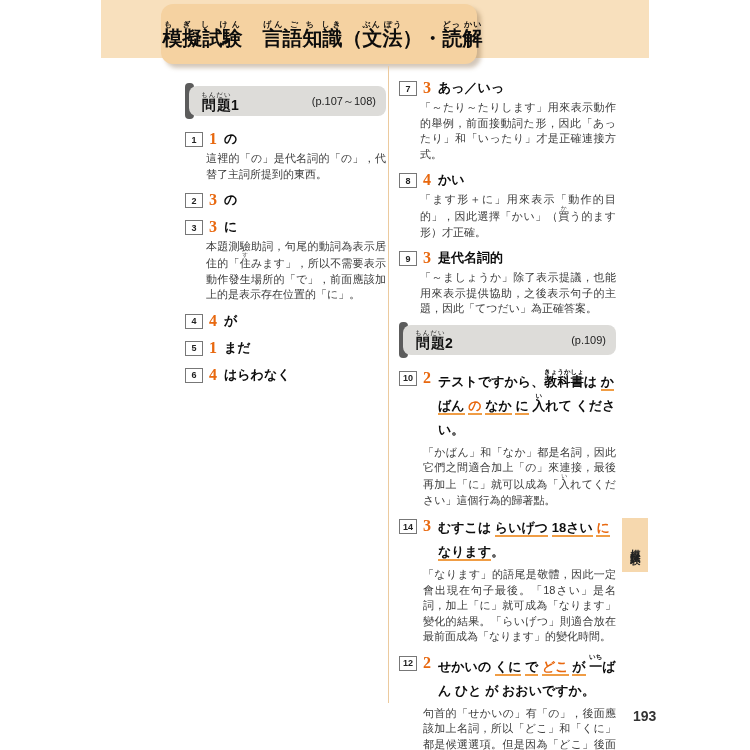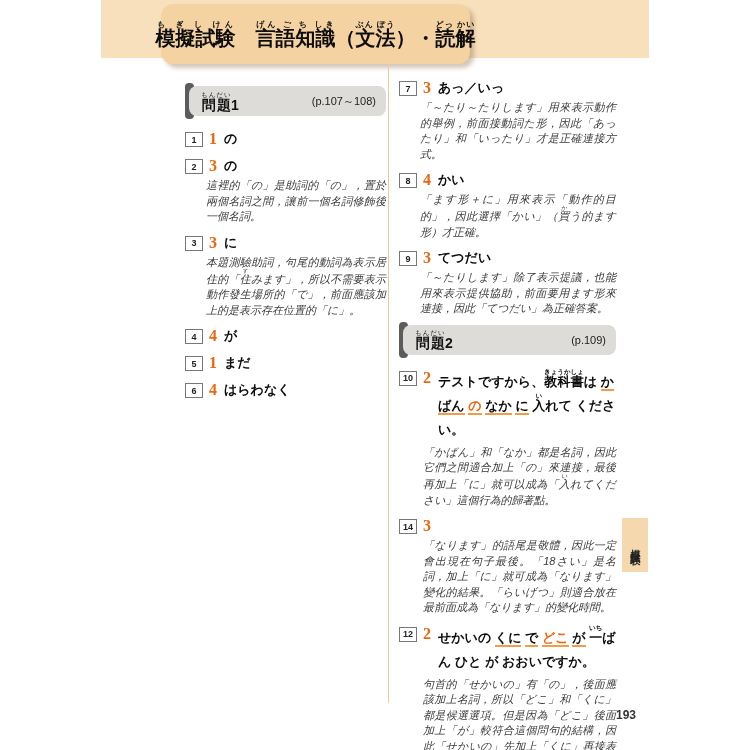--- a/index.html
+++ b/index.html
@@ -8,21 +8,21 @@
     background:#ffffff;
     font-family:"Liberation Sans","DejaVu Sans",sans-serif;
     color:#333;
   }
   
   .band{position:absolute;left:101px;top:0;width:548px;height:58px;background:#f8e0bd;}
   .title-box{
     position:absolute;left:161px;top:4px;width:309px;height:60px;
     background:#f5d2a1;border-radius:12px;
     box-shadow:4px 4px 4px rgba(130,95,55,.35);
-    display:flex;align-items:center;justify-content:center;
+    display:flex;align-items:center;justify-content:center;padding-left:7px;
   }
   .title-text{font-weight:bold;font-size:20px;color:#0d0d0d;white-space:nowrap;line-height:1;}
   .title-text ruby rt{font-size:8px;font-weight:bold;letter-spacing:1px;}
   
   .divider{position:absolute;left:388px;top:66px;width:1px;height:637px;background:#ecca9e;}
   
   .col{position:absolute;}
   .col-left{left:185px;top:86px;width:201px;}
   .col-right{left:399px;top:78px;width:217px;}
   
@@ -44,33 +44,33 @@
     border:1px solid #777;background:#fff;color:#222;
     font-size:9px;font-weight:bold;display:flex;align-items:center;justify-content:center;
   }
   .answer{
     flex:none;color:#e8680f;font-family:"Liberation Serif","DejaVu Serif",serif;
     font-weight:bold;font-size:16px;line-height:19px;margin-right:7px;
   }
   .ititle{font-weight:bold;font-size:13px;color:#0d0d0d;line-height:19px;}
   .q .ititle{line-height:24px;}
   .ititle ruby rt{font-size:6.5px;font-weight:bold;}
-  .item-body{margin:3px 0 0 21px;font-size:11px;line-height:15.5px;color:#3a3a3a;text-align:justify;font-style:italic;}
+  .item-body{margin:3px 0 0 21px;font-size:11px;line-height:15.5px;color:#3a3a3a;text-align:justify;}
   .item-body ruby rt{font-size:6px;}
   .q .item-body{margin-left:24px;}
   .ul{border-bottom:2px solid #f09d45;padding-bottom:0px;}
   .orange{color:#e8680f;}
   
   .side-tab{
     position:absolute;left:622px;top:518px;width:26px;height:54px;
     background:#f6d8ae;display:flex;align-items:center;justify-content:center;
   }
   .side-tab-text{writing-mode:vertical-rl;font-size:10px;font-weight:bold;color:#222;letter-spacing:2px;line-height:1;}
   
-  .page-num{position:absolute;left:616px;top:708px;font-size:12px;font-weight:bold;color:#333;}
+  .page-num{position:absolute;left:633px;top:708px;font-size:14px;font-weight:bold;color:#333;}
 </style>
 </head>
 <body>
 
 <div class="band"></div>
 <div class="title-box">
   <div class="title-text" id="title-text"><ruby>模擬試験<rt>も ぎ し けん</rt></ruby><span>　</span><ruby>言語知識<rt>げん ご ち しき</rt></ruby><span>（</span><ruby>文法<rt>ぶん ぽう</rt></ruby><span>）・</span><ruby>読解<rt>どっ かい</rt></ruby></div>
 </div>
 
 <div class="divider"></div>
@@ -82,28 +82,28 @@
         <span class="sec-label"><ruby>問題<rt>もんだい</rt></ruby>1</span>
         <span class="sec-pages">(p.107～108)</span>
       </div>
     </div>
     <div class="item">
       <div class="item-head">
         <span class="badge">1</span>
         <span class="answer">1</span>
         <span class="ititle"><span>の</span></span>
       </div>
+      <div class="item-body"><span>這裡的「の」是代名詞的「の」，代替了主詞所提到的東西。</span></div>
     </div>
     <div class="item">
       <div class="item-head">
         <span class="badge">2</span>
         <span class="answer">3</span>
         <span class="ititle"><span>の</span></span>
       </div>
-      <div class="item-body"><span>這裡的「の」是助詞的「の」，置於兩個名詞之間，讓前一個名詞修飾後一個名詞。</span></div>
     </div>
     <div class="item">
       <div class="item-head">
         <span class="badge">3</span>
         <span class="answer">3</span>
         <span class="ititle"><span>に</span></span>
       </div>
       <div class="item-body"><span>本題測驗助詞，句尾的動詞為表示居住的「</span><ruby>住<rt>す</rt></ruby><span>みます」，所以不需要表示動作發生場所的「で」，前面應該加上的是表示存在位置的「に」。</span></div>
     </div>
     <div class="item">
@@ -142,43 +142,44 @@
         <span class="badge">8</span>
         <span class="answer">4</span>
         <span class="ititle"><span>かい</span></span>
       </div>
       <div class="item-body"><span>「ます形＋に」用來表示「動作的目的」，因此選擇「かい」（</span><ruby>買<rt>か</rt></ruby><span>う的ます形）才正確。</span></div>
     </div>
     <div class="item">
       <div class="item-head">
         <span class="badge">9</span>
         <span class="answer">3</span>
-        <span class="ititle"><span>てつだい</span></span>
+        <span class="ititle"><span>是代名詞的</span></span>
       </div>
-      <div class="item-body"><span>「～たりします」除了表示提議，也能用來表示提供協助，前面要用ます形來連接，因此「てつだい」為正確答案。</span></div>
+      <div class="item-body"><span>「～ましょうか」除了表示提議，也能用來表示提供協助，之後表示句子的主題，因此「てつだい」為正確答案。</span></div>
     </div>
     <div class="section">
       <div class="section-tab"></div>
       <div class="section-fill">
         <span class="sec-label"><ruby>問題<rt>もんだい</rt></ruby>2</span>
         <span class="sec-pages">(p.109)</span>
       </div>
     </div>
     <div class="item q">
       <div class="item-head">
         <span class="badge">10</span>
         <span class="answer">2</span>
         <span class="ititle"><span>テストですから、</span><ruby>教科書<rt>きょうかしょ</rt></ruby><span>は </span><span class="ul">かばん</span><span> </span><span class="orange ul">の</span><span> </span><span class="ul">なか</span><span> </span><span class="ul">に</span><span> </span><ruby>入<rt>い</rt></ruby><span>れて ください。</span></span>
       </div>
       <div class="item-body"><span>「かばん」和「なか」都是名詞，因此它們之間適合加上「の」來連接，最後再加上「に」就可以成為「</span><ruby>入<rt>い</rt></ruby><span>れてください」這個行為的歸著點。</span></div>
     </div>
     <div class="item q">
       <div class="item-head">
         <span class="badge">14</span>
         <span class="answer">3</span>
+        <span class="ititle"><span>むすこは </span><span class="ul">らいげつ</span><span> </span><span class="ul">18さい</span><span> </span><span class="orange ul">に</span><span> </span><span class="ul">なります</span><span>。</span></span>
       </div>
       <div class="item-body"><span>「なります」的語尾是敬體，因此一定會出現在句子最後。「18さい」是名詞，加上「に」就可成為「なります」變化的結果。「らいげつ」則適合放在最前面成為「なります」的變化時間。</span></div>
     </div>
     <div class="item q">
       <div class="item-head">
         <span class="badge">12</span>
         <span class="answer">2</span>
         <span class="ititle"><span>せかいの </span><span class="ul">くに</span><span> </span><span class="ul">で</span><span> </span><span class="orange ul">どこ</span><span> </span><span class="ul">が</span><span> </span><ruby>一<rt>いち</rt></ruby><span>ばん ひと が おおいですか。</span></span>
       </div>
       <div class="item-body"><span>句首的「せかいの」有「の」，後面應該加上名詞，所以「どこ」和「くに」都是候選選項。但是因為「どこ」後面加上「が」較符合這個問句的結構，因此「せかいの」先加上「くに」再接表示範圍的「で」才正確。</span></div>

